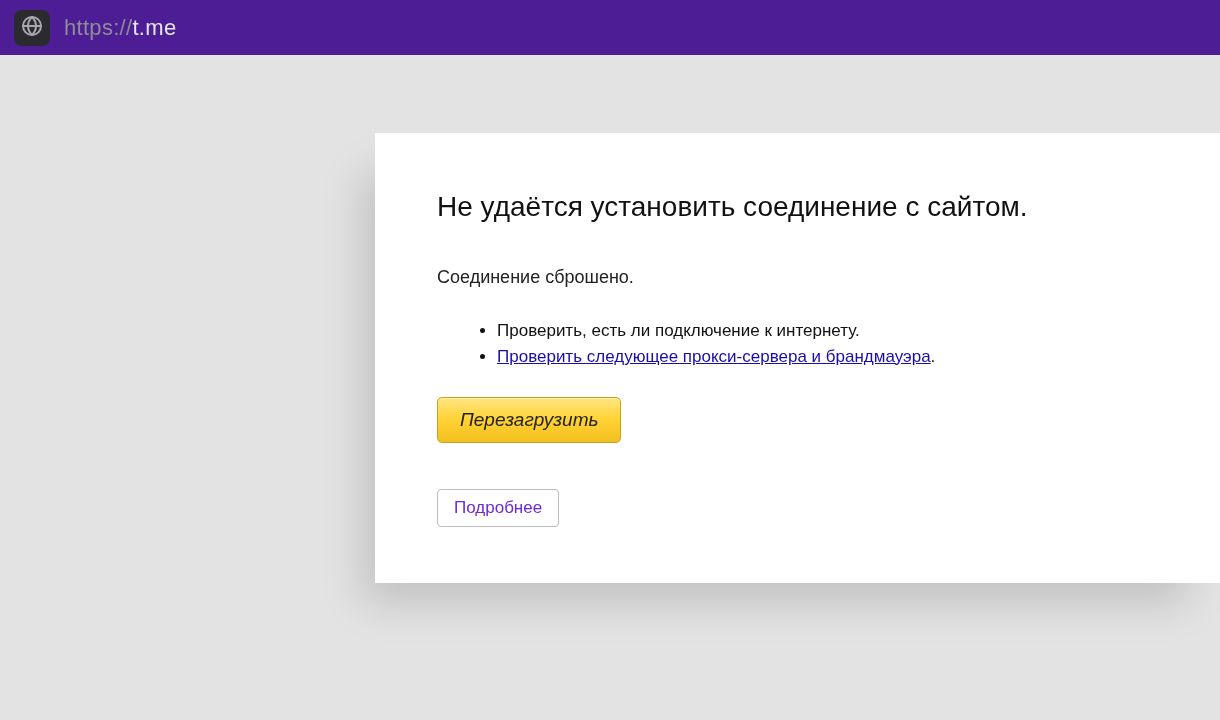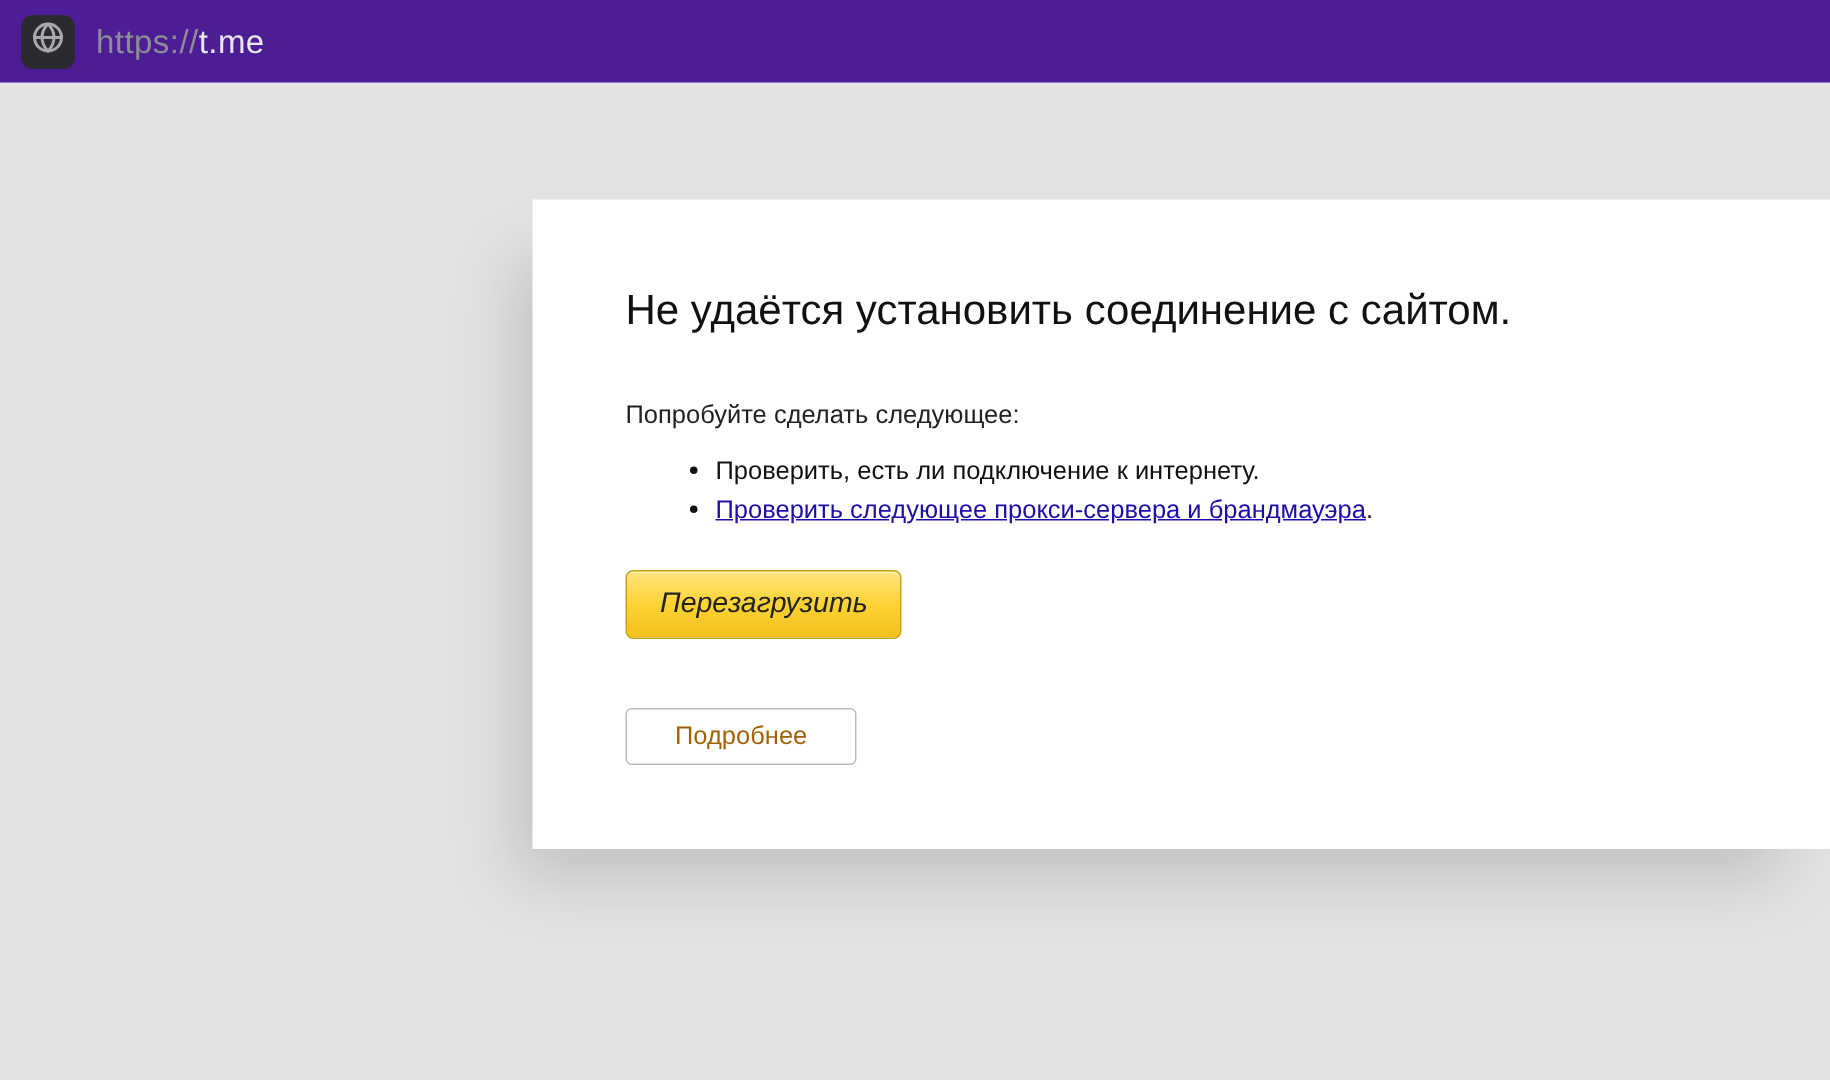--- a/index.html
+++ b/index.html
@@ -33,21 +33,21 @@
 
   
   .page-area {
     position: relative;
     width: 100%;
     height: calc(720px - 55px);
   }
 
   .card {
     position: absolute;
-    left: 355px;
+    left: 375px;
     top: 78px;
     right: 0;
     background: #ffffff;
     padding: 58px 58px 56px 62px;
     box-shadow: -22px 30px 40px -10px rgba(0,0,0,0.15);
   }
 
   .title {
     font-size: 28px;
     color: #111;
@@ -93,25 +93,25 @@
     cursor: pointer;
     box-shadow: 0 1px 0 rgba(255,255,255,0.4) inset;
     font-style: italic;
   }
 
   .gap { height: 46px; }
 
   .more-btn {
     display: inline-block;
     font-size: 17px;
-    padding: 8px 32px;
+    padding: 8px 16px;
     background: #ffffff;
     border: 1px solid #bdbdbd;
     border-radius: 4px;
-    color: #a16207;
+    color: #6d28d9;
     cursor: pointer;
   }
 </style>
 </head>
 <body>
 
 <div class="addrbar">
   <div class="addr-icon-box">
     <span>
       <svg width="24" height="24" viewBox="0 0 24 24" fill="none" stroke-width="2" stroke-linecap="round" stroke-linejoin="round">
@@ -124,22 +124,22 @@
   <div class="addr-url">
     <span class="proto">https://</span><span class="host">t.me</span>
   </div>
 </div>
 
 <div class="page-area">
   <div class="card">
 
     <h1 class="title">Не удаётся установить соединение с сайтом.</h1>
 
+    <p class="subtitle">Соединение сброшено.</p>
 
-    <p class="try-label">Попробуйте сделать следующее:</p>
 
     <ul class="suggestions">
       <li>Проверить, есть ли подключение к интернету.</li>
       <li>
         <a href="#">Проверить следующее прокси-сервера и брандмауэра</a><span class="period">.</span>
       </li>
     </ul>
 
     <button class="reload-btn">Перезагрузить</button>
 

